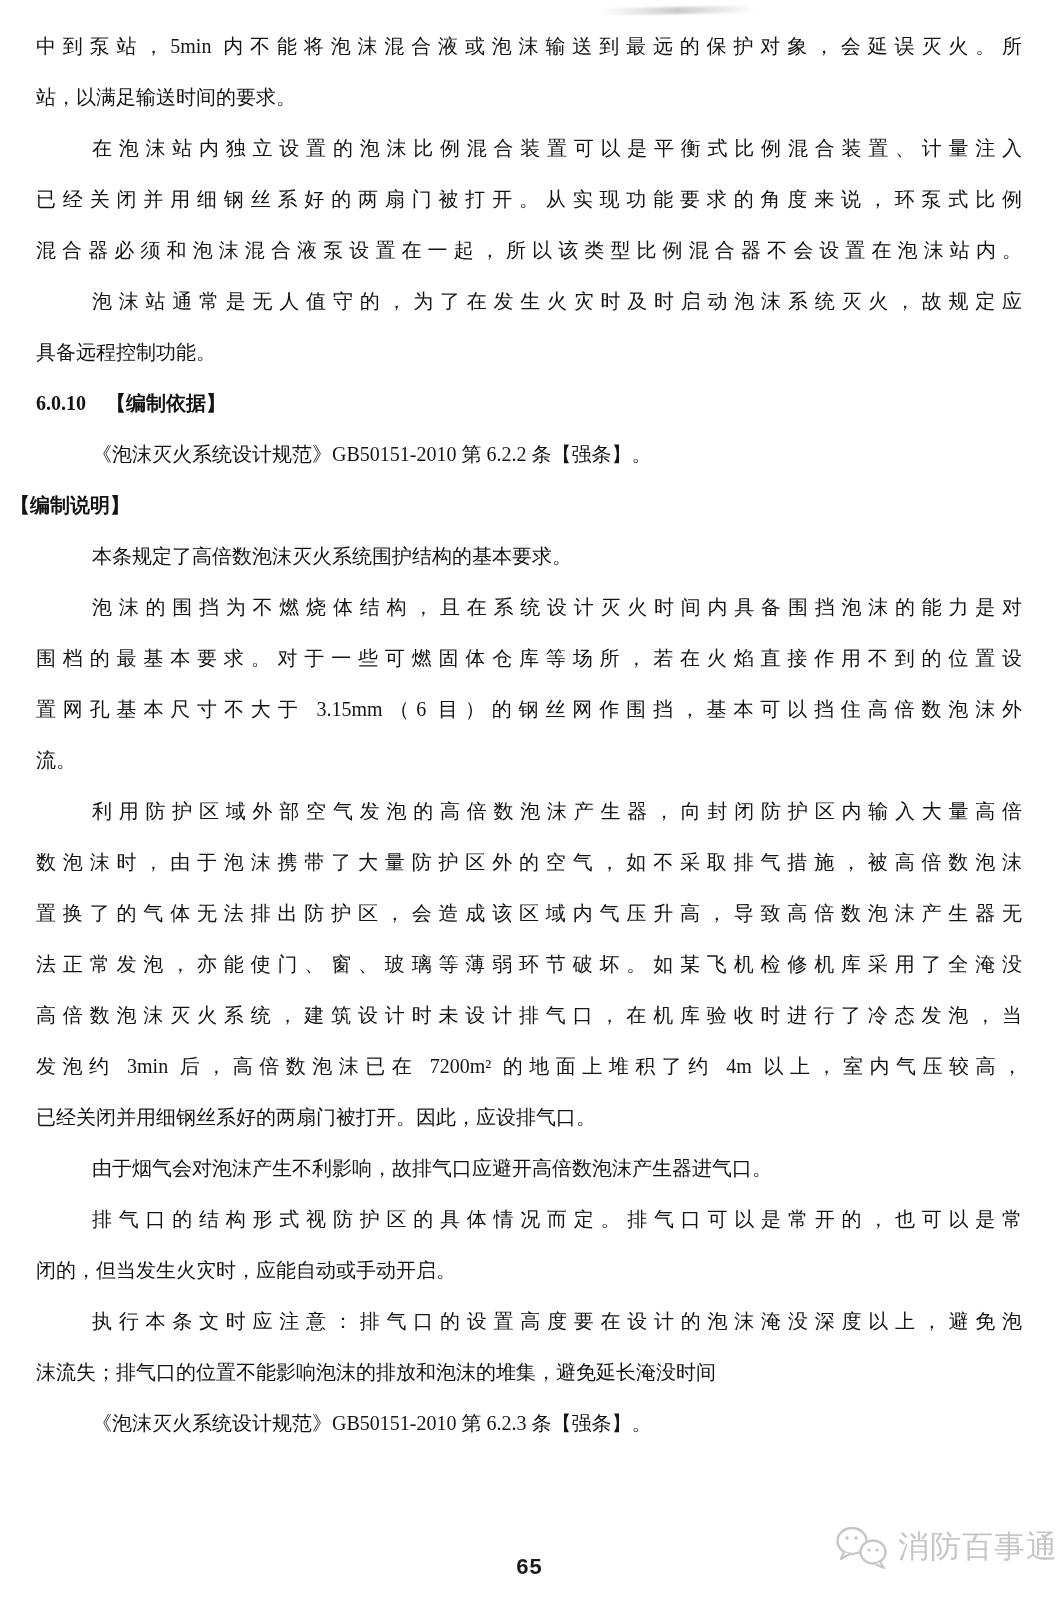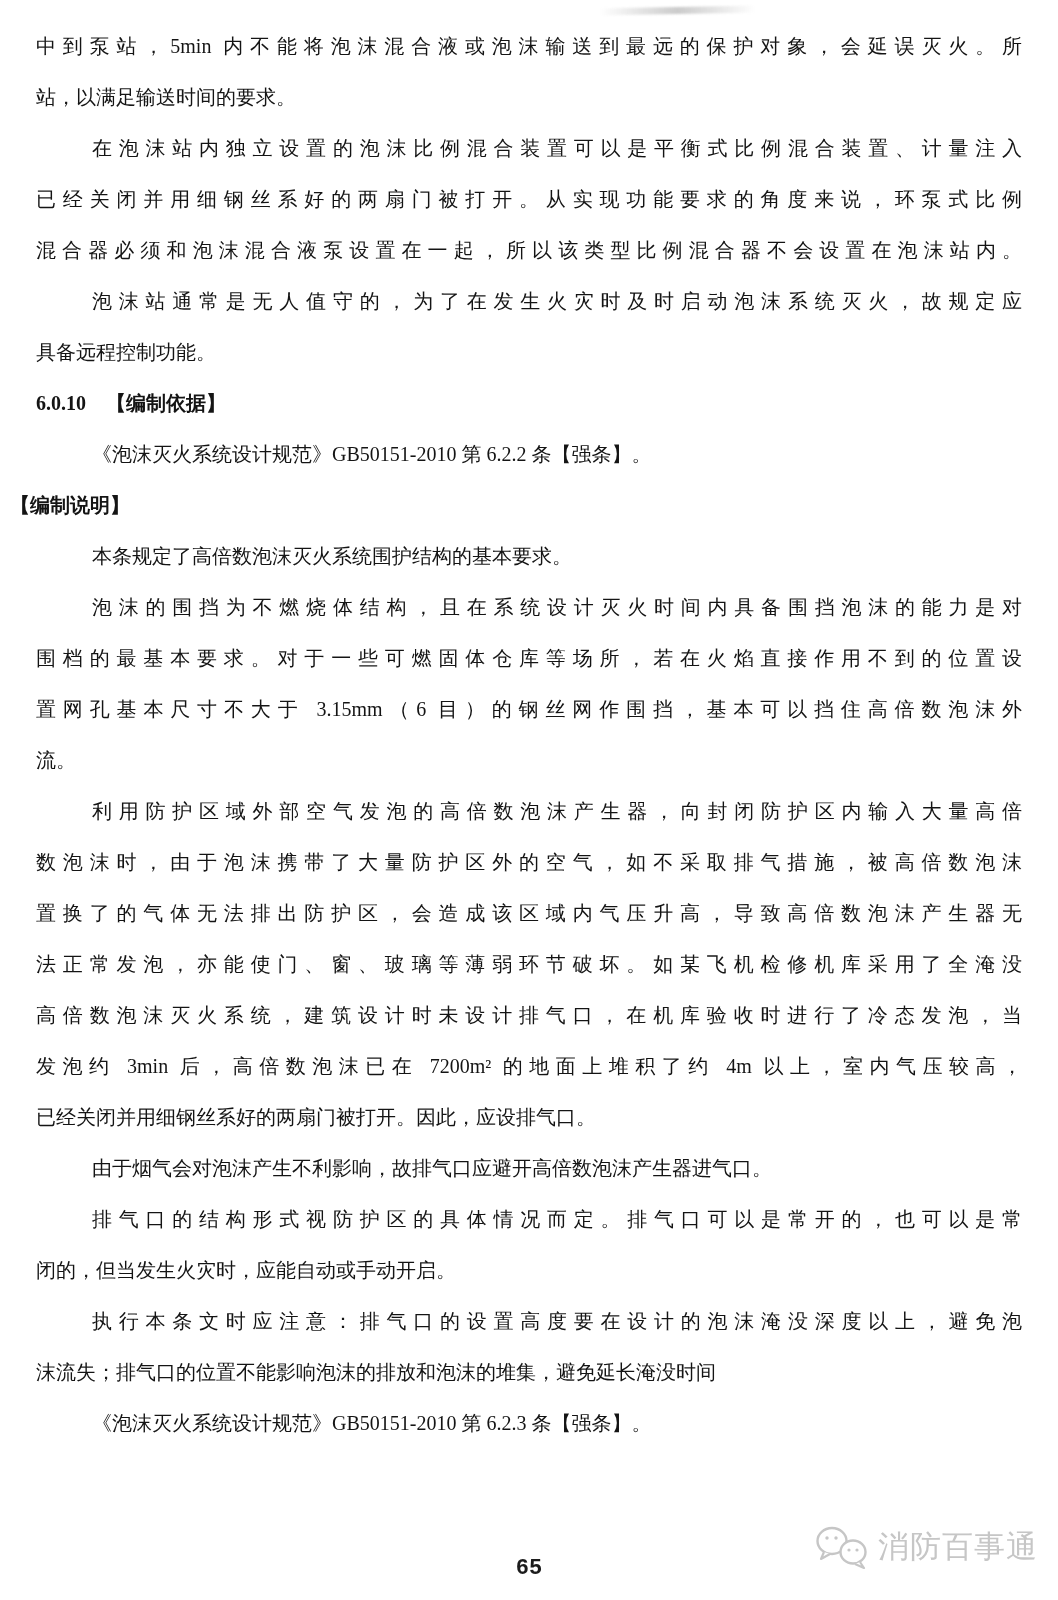--- a/index.html
+++ b/index.html
@@ -38,21 +38,21 @@
   }
   .page-number {
     position: absolute; left: 0; right: 0; top: 1556px;
     text-align: center;
     font-family: Liberation Mono, monospace;
     font-weight: bold;
     font-size: 22px;
     color: #1c1c1c;
   }
   .watermark {
-    position: absolute; top: 1524px; right: 20px;
+    position: absolute; top: 1524px; right: 0;
     display: flex; align-items: center; gap: 6px;
     color: #c6c6c6;
     font-size: 31px;
     letter-spacing: 1px;
     text-shadow: 0 1px 0 #ffffff;
     user-select: none;
   }
   .watermark svg { display: block; }
 </style>
 </head>

